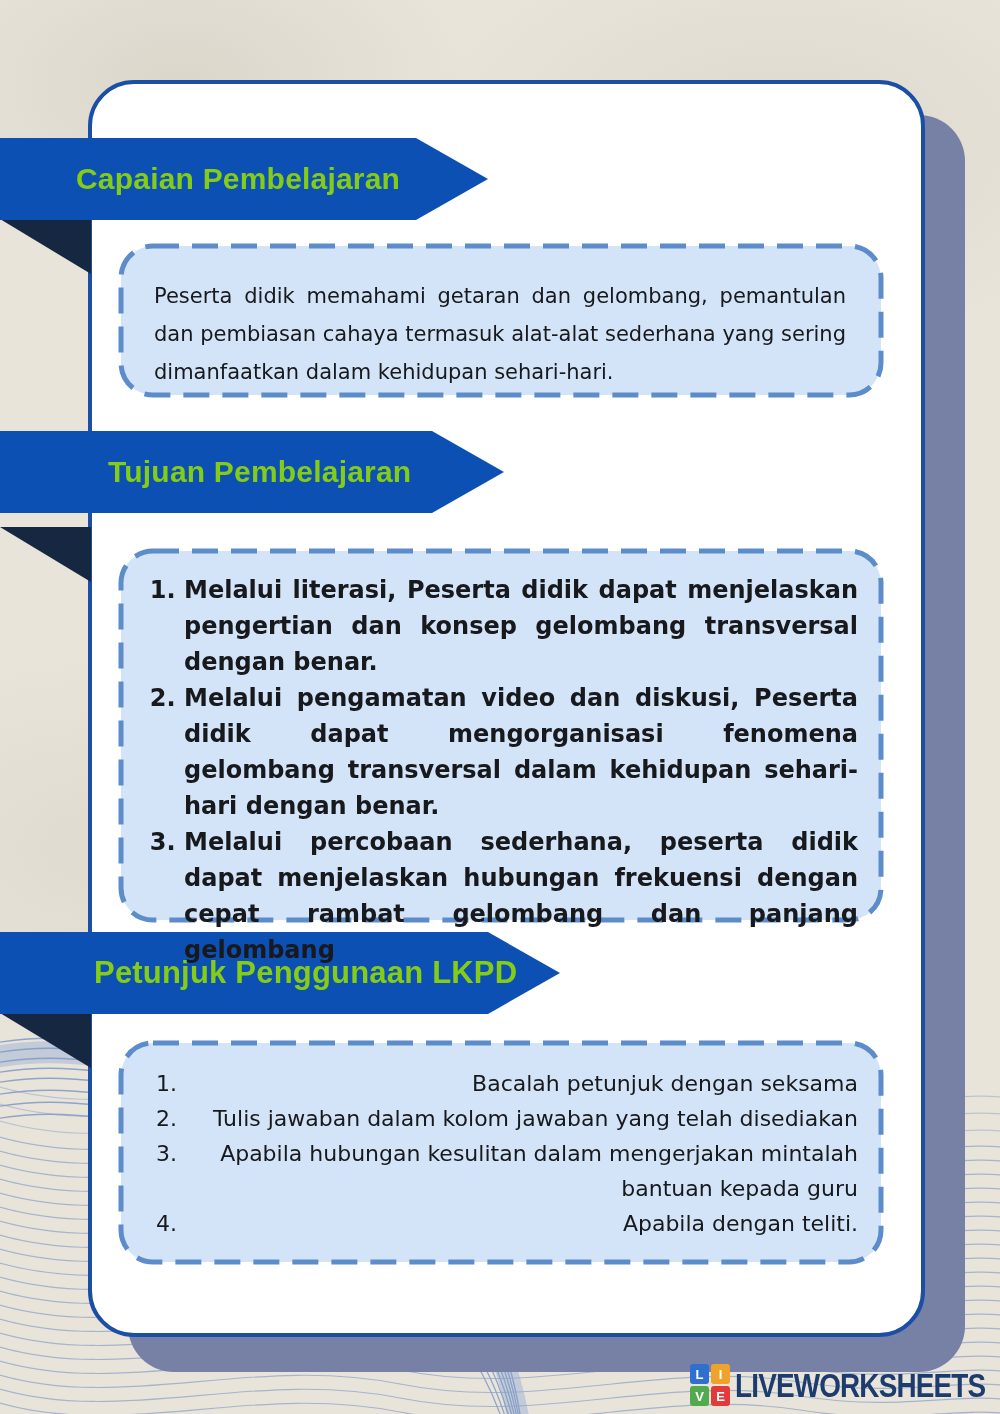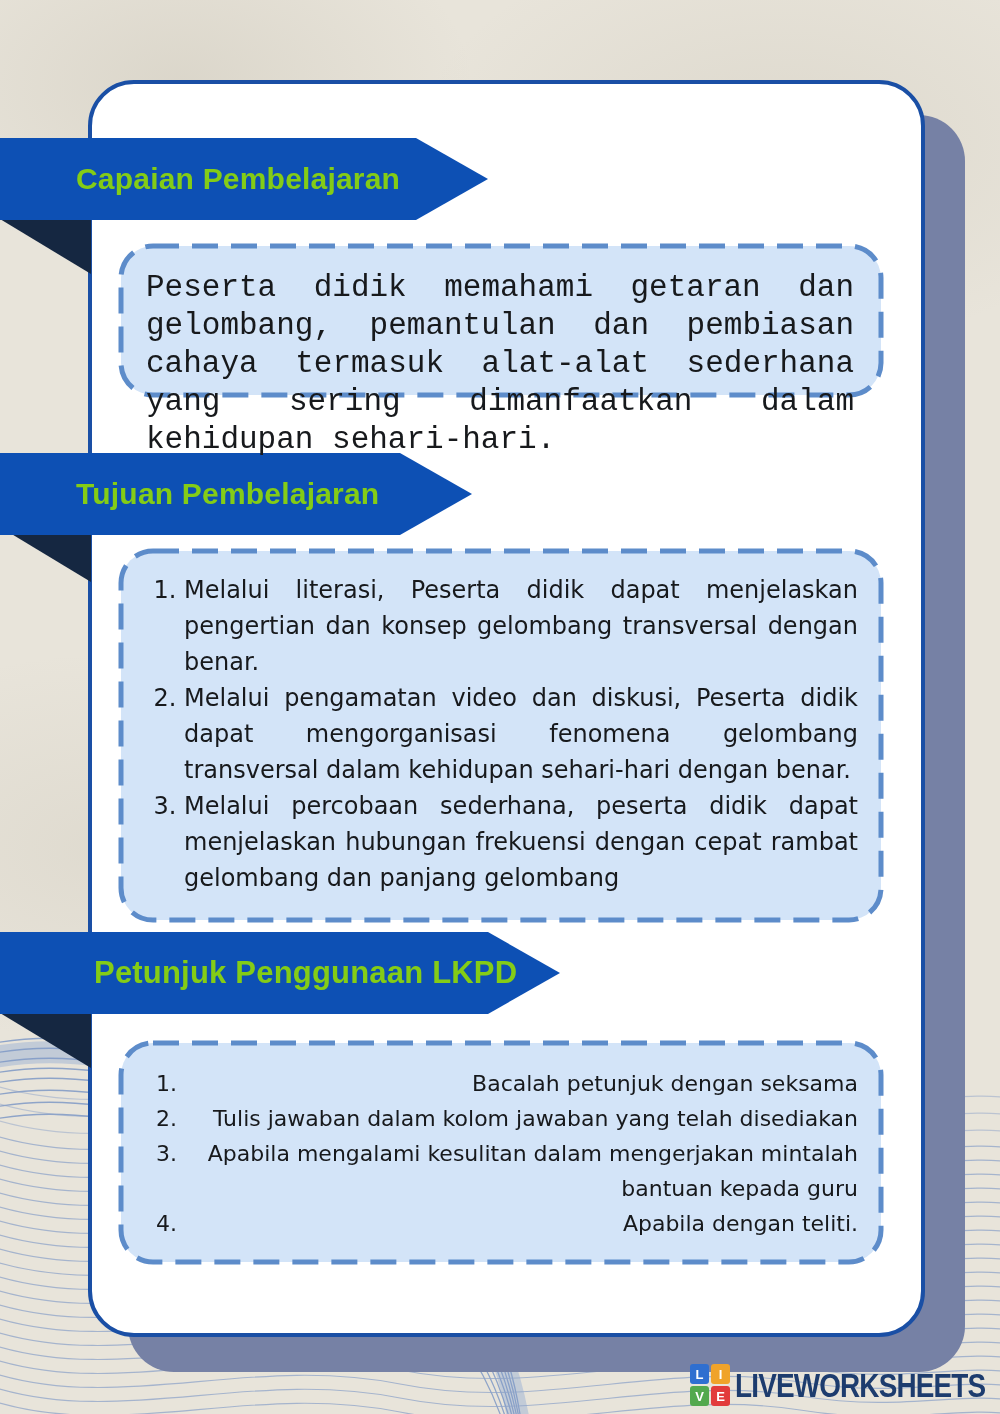--- a/index.html
+++ b/index.html
@@ -33,39 +33,39 @@
     position:absolute;left:0;width:91px;height:55px;background:#152741;
     clip-path:polygon(0 0,100% 0,100% 100%);z-index:4;
   }
   #fold-1{top:219px;} #fold-2{top:527px;} #fold-3{top:1013px;}
   .banner{
     position:absolute;left:0;height:82px;background:#0d50b4;
     clip-path:polygon(0 0,calc(100% - 72px) 0,100% 50%,calc(100% - 72px) 100%,0 100%);
     display:flex;align-items:center;z-index:5;
   }
   #banner-1{top:138px;width:488px;}
-  #banner-2{top:453px;width:472px;}
+  #banner-2{top:431px;width:472px;padding-left:32px;}
   #banner-3{top:932px;width:560px;}
   .banner .title{
     color:#84cc16;font-family:"Liberation Sans",sans-serif;
     font-weight:bold;font-size:30px;letter-spacing:.2px;
     padding-left:76px;white-space:nowrap;
   }
   #banner-3 .title{padding-left:94px;font-size:31px;}
   .box{position:absolute;left:118px;z-index:6;}
   #box-1{top:243px;width:766px;height:155px;}
-  #box-2{top:548px;width:766px;height:375px;}
+  #box-2{top:548px;width:766px;height:375px;font-weight:bold;}
   #box-3{top:1040px;width:766px;height:225px;}
   .box svg{position:absolute;left:0;top:0;display:block;}
   .box .content{
     position:absolute;inset:0;box-sizing:border-box;
     color:#17191c;
   }
   #box-1 .content{padding:22px 26px 0 24px;}
-  #box-1 p{margin:4px;font-size:31px;line-height:38px;text-align:justify;text-align-last:left;font-family:Liberation Mono, monospace;}
+  #box-1 p{margin:12px;font-size:21px;line-height:38px;text-align:justify;text-align-last:left;}
   .box ol{margin:0;padding:0 26px 0 66px;}
   #box-2 .content{padding-top:24px;}
   #box-2 li{font-size:24px;line-height:36px;text-align:justify;text-align-last:left;}
   #box-3 .content{padding-top:26px;}
   #box-3 li{font-size:22px;line-height:35px;text-align:right;}
   .box li::marker{font-size:1em;}
   .logo{
     position:absolute;left:690px;top:1364px;z-index:7;
     display:flex;align-items:center;gap:5px;cursor:pointer;
   }
@@ -176,21 +176,21 @@
   </div>
 
   <div class="box" id="box-3">
     <svg width="766" height="225" aria-hidden="true">
       <rect x="3" y="3" width="760" height="219" rx="32" fill="#d3e4f8" stroke="#5d8cca" stroke-width="5" stroke-dasharray="26 13"></rect>
     </svg>
     <div class="content">
       <ol>
         <li>Bacalah petunjuk dengan seksama</li>
         <li>Tulis jawaban dalam kolom jawaban yang telah disediakan</li>
-        <li>Apabila mengalami kesulitan dalam mengerjakan mintalah bantuan kepada guru</li>
+        <li>Apabila hubungan kesulitan dalam mengerjakan mintalah bantuan kepada guru</li>
         <li>Apabila dengan teliti.</li>
       </ol>
     </div>
   </div>
 
   <div class="logo">
     <div class="logo-grid">
       <span class="tile" style="background: rgb(47, 111, 208);">L</span>
       <span class="tile" style="background: rgb(240, 163, 42);">I</span>
       <span class="tile" style="background: rgb(83, 169, 78);">V</span>

